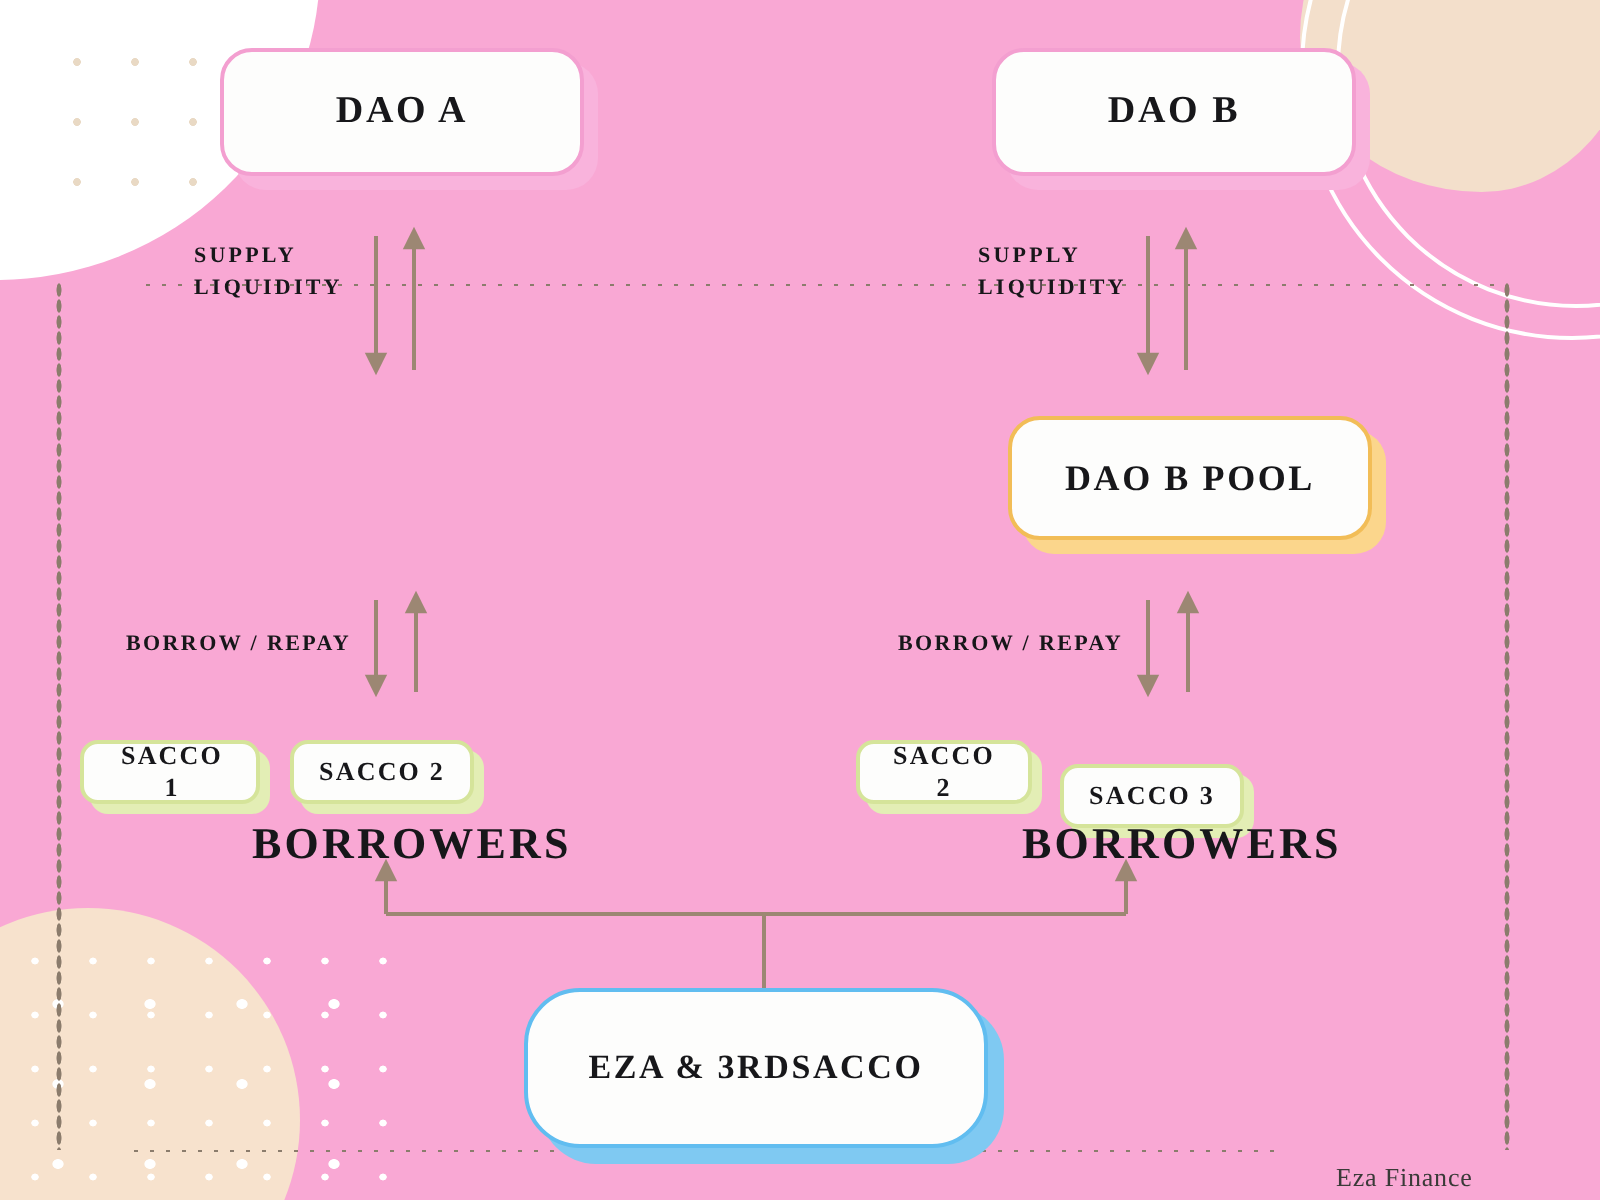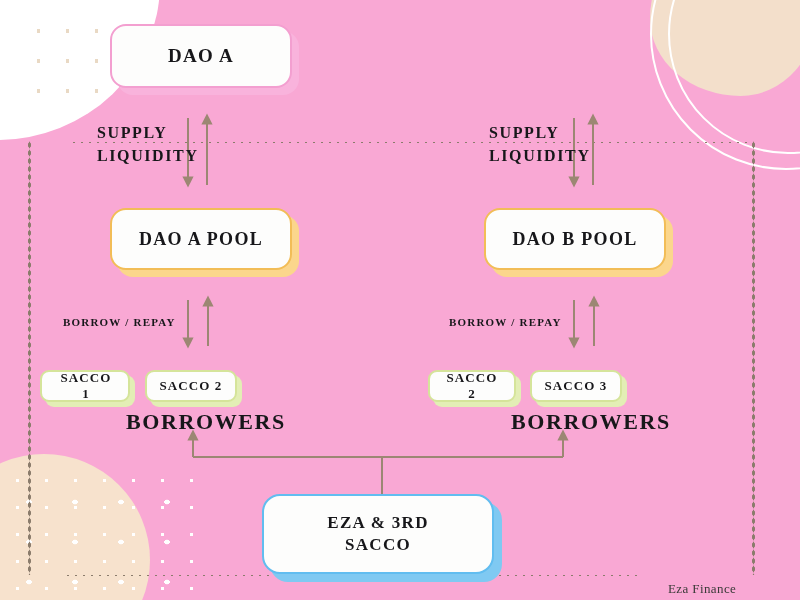--- a/index.html
+++ b/index.html
@@ -107,59 +107,59 @@
   #dao-b { left: 496px; top: 24px; }
 
   .node-pool {
     width: 182px; height: 62px;
     border: 2.5px solid #f2bd57;
     border-radius: 16px;
     box-shadow: 7px 7px 0 0 #fbd68c;
     font-size: 18px;
   }
   #pool-a { left: 110px; top: 208px; }
-  #pool-b { left: 484px; top: 208px; }
+  #pool-b { left: 504px; top: 208px; }
 
   .node-borrower {
     height: 32px;
     border: 2px solid #d5e49a;
     border-radius: 9px;
     box-shadow: 5px 5px 0 0 #e3eeb5;
     font-size: 13px;
     letter-spacing: 1.1px;
     padding: 0 12px;
   }
   #b-a-1 { left: 40px;  top: 370px; width: 90px; padding-left: 14px; }
   #b-a-2 { left: 145px; top: 370px; width: 92px; }
   #b-a-3 { left: 256px; top: 370px; width: 86px; }
   #b-b-1 { left: 428px; top: 370px; width: 88px; }
-  #b-b-2 { left: 530px; top: 370px; width: 92px; }
+  #b-b-2 { left: 530px; top: 382px; width: 92px; }
   #b-b-3 { left: 648px; top: 370px; width: 84px; }
 
   .node-auditor {
     left: 262px; top: 494px;
     width: 232px; height: 80px;
     border: 2.5px solid #61bdf0;
-    border-radius: 18px;
+    border-radius: 28px;
     box-shadow: 8px 8px 0 0 #7fc9f2;
     font-size: 17px;
     line-height: 1.32;
-    flex-direction: column;
+    flex-direction: row;
   }
 
   
   .label {
     position: absolute;
     color: #17171a;
     font-weight: bold;
     letter-spacing: 1.2px;
     white-space: pre-line;
   }
   .label-flow {
-    font-size: 16px;
+    font-size: 11px;
     line-height: 1.45;
     letter-spacing: 1.6px;
   }
   #lbl-supply-a  { left: 97px;  top: 121px; }
   #lbl-supply-b  { left: 489px; top: 121px; }
   #lbl-borrow-a  { left: 63px;  top: 316px; font-size: 11px; }
   #lbl-borrow-b  { left: 449px; top: 316px; font-size: 11px; }
 
   .label-group {
     font-size: 22px;
@@ -219,24 +219,24 @@
 
     <path d="M193,457 L563,457" stroke="#9c8773" stroke-width="2" fill="none"></path>
     <path d="M193,457 L193,435" stroke="#9c8773" stroke-width="2" fill="none" marker-end="url(#ah)"></path>
     <path d="M563,457 L563,435" stroke="#9c8773" stroke-width="2" fill="none" marker-end="url(#ah)"></path>
     <path d="M382,457 L382,494" stroke="#9c8773" stroke-width="2" fill="none"></path>
   </svg>
 
   <div class="node node-dao" id="dao-a">
     <span>DAO A</span>
   </div>
-
-  <div class="node node-pool" id="pool-a">
-    <span>DAO A POOL</span>
-  </div>
+  <div class="node node-dao" id="dao-b">
+    <span>DAO B</span>
+  </div>
+
   <div class="node node-pool" id="pool-b">
     <span>DAO B POOL</span>
   </div>
 
   <div class="node node-borrower" id="b-a-1">
     <span>SACCO 1</span>
   </div>
   <div class="node node-borrower" id="b-a-2">
     <span>SACCO 2</span>
   </div>

